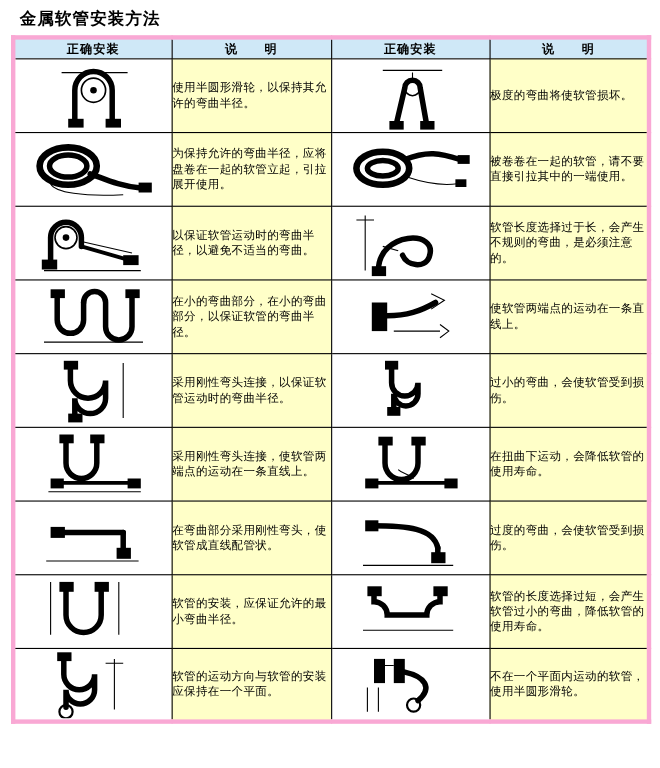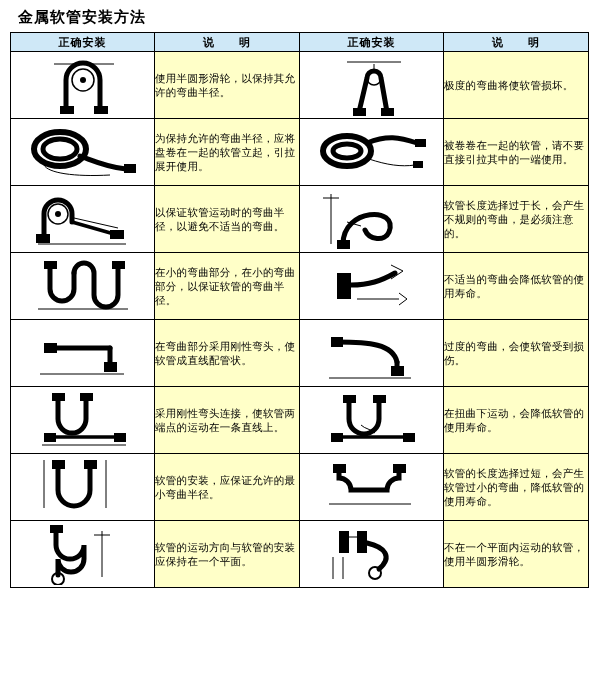--- a/index.html
+++ b/index.html
@@ -20,21 +20,21 @@
     font-weight: bold;
     color: #000;
     letter-spacing: 1px;
     margin: 2px 0 6px 8px;
     line-height: 18px;
   }
   table.sheet {
     border-collapse: collapse;
     width: 578px;
     table-layout: fixed;
-    border: 1px solid #f9a8d4;
+    border: 4px solid #f9a8d4;
   }
   table.sheet td, table.sheet th {
     border: 1px solid #000;
     padding: 0;
     vertical-align: middle;
   }
   thead th {
     background: #cfe8f7;
     color: #000;
     font-size: 11px;
@@ -172,45 +172,41 @@
         <td class="desc">在小的弯曲部分，在小的弯曲部分，以保证软管的弯曲半径。</td>
         <td class="fig">
           <svg width="138" height="62" viewBox="0 0 138 62">
             <rect x="34" y="18" width="14" height="26" fill="#000"></rect>
             <path d="M48 30 C66 30, 78 26, 92 18" class="thick"></path>
             <path d="M88 10 L100 16 L88 24" class="ln1"></path>
             <path d="M54 44 L96 44" class="ln1"></path>
             <path d="M96 38 L104 44 L96 50" class="ln1"></path>
           </svg>
         </td>
-        <td class="desc">不适当的弯曲会降低软管的使用寿命。</td>
-      </tr>
-
-
-      <tr>
-        <td class="fig">
-          <svg width="138" height="62" viewBox="0 0 138 62">
-            <path d="M36 26 L96 26" class="thick"></path>
-            <path d="M96 26 L96 44" class="thick"></path>
-            <rect x="30" y="21" width="13" height="10" fill="#000"></rect>
-            <rect x="90" y="40" width="13" height="10" fill="#000"></rect>
-            <path d="M26 52 L110 52" class="ln1"></path>
-          </svg>
-        </td>
-        <td class="desc">在弯曲部分采用刚性弯头，使软管成直线配管状。</td>
-        <td class="fig">
-          <svg width="138" height="62" viewBox="0 0 138 62">
-            <path d="M34 20 C66 20, 90 22, 94 40" class="thick"></path>
-            <path d="M94 40 L94 48" class="thick"></path>
-            <rect x="28" y="15" width="12" height="10" fill="#000"></rect>
-            <rect x="88" y="44" width="13" height="10" fill="#000"></rect>
-            <path d="M26 56 L108 56" class="ln1"></path>
-          </svg>
-        </td>
-        <td class="desc">过度的弯曲，会使软管受到损伤。</td>
+        <td class="desc">使软管两端点的运动在一条直线上。</td>
+      </tr>
+
+      <tr>
+        <td class="fig">
+          <svg width="138" height="62" viewBox="0 0 138 62">
+            <path d="M48 8 L48 22 A16 16 0 0 0 80 22 L80 38 A14 14 0 0 1 52 38 L52 56" class="thick"></path>
+            <rect x="42" y="4" width="13" height="8" fill="#000"></rect>
+            <rect x="46" y="52" width="13" height="8" fill="#000"></rect>
+            <path d="M96 6 L96 56" class="ln1"></path>
+          </svg>
+        </td>
+        <td class="desc">采用刚性弯头连接，以保证软管运动时的弯曲半径。</td>
+        <td class="fig">
+          <svg width="138" height="62" viewBox="0 0 138 62">
+            <path d="M52 8 L52 24 A12 12 0 0 0 76 24 L76 34 A11 11 0 0 1 54 34 L54 50" class="thick"></path>
+            <rect x="46" y="4" width="12" height="8" fill="#000"></rect>
+            <rect x="48" y="46" width="12" height="8" fill="#000"></rect>
+          </svg>
+        </td>
+        <td class="desc">过小的弯曲，会使软管受到损伤。</td>
       </tr>
 
       <tr>
         <td class="fig">
           <svg width="138" height="62" viewBox="0 0 138 62">
             <path d="M44 8 L44 30 A14 14 0 0 0 72 30 L72 8" class="thick"></path>
             <rect x="38" y="4" width="13" height="8" fill="#000"></rect>
             <rect x="66" y="4" width="13" height="8" fill="#000"></rect>
             <path d="M36 48 L104 48" class="thick3"></path>
             <rect x="30" y="44" width="12" height="9" fill="#000"></rect>
@@ -229,20 +225,43 @@
             <rect x="100" y="44" width="12" height="9" fill="#000"></rect>
             <path d="M58 36 C62 40, 68 40, 72 44" class="ln1"></path>
           </svg>
         </td>
         <td class="desc">在扭曲下运动，会降低软管的使用寿命。</td>
       </tr>
 
       <tr>
         <td class="fig">
           <svg width="138" height="62" viewBox="0 0 138 62">
+            <path d="M36 26 L96 26" class="thick"></path>
+            <path d="M96 26 L96 44" class="thick"></path>
+            <rect x="30" y="21" width="13" height="10" fill="#000"></rect>
+            <rect x="90" y="40" width="13" height="10" fill="#000"></rect>
+            <path d="M26 52 L110 52" class="ln1"></path>
+          </svg>
+        </td>
+        <td class="desc">在弯曲部分采用刚性弯头，使软管成直线配管状。</td>
+        <td class="fig">
+          <svg width="138" height="62" viewBox="0 0 138 62">
+            <path d="M34 20 C66 20, 90 22, 94 40" class="thick"></path>
+            <path d="M94 40 L94 48" class="thick"></path>
+            <rect x="28" y="15" width="12" height="10" fill="#000"></rect>
+            <rect x="88" y="44" width="13" height="10" fill="#000"></rect>
+            <path d="M26 56 L108 56" class="ln1"></path>
+          </svg>
+        </td>
+        <td class="desc">过度的弯曲，会使软管受到损伤。</td>
+      </tr>
+
+      <tr>
+        <td class="fig">
+          <svg width="138" height="62" viewBox="0 0 138 62">
             <path d="M44 8 L44 34 A16 16 0 0 0 76 34 L76 8" class="thick"></path>
             <rect x="38" y="4" width="13" height="9" fill="#000"></rect>
             <rect x="70" y="4" width="13" height="9" fill="#000"></rect>
             <path d="M30 4 L30 52" class="ln1"></path>
             <path d="M92 4 L92 52" class="ln1"></path>
           </svg>
         </td>
         <td class="desc">软管的安装，应保证允许的最小弯曲半径。</td>
         <td class="fig">
           <svg width="138" height="62" viewBox="0 0 138 62">

